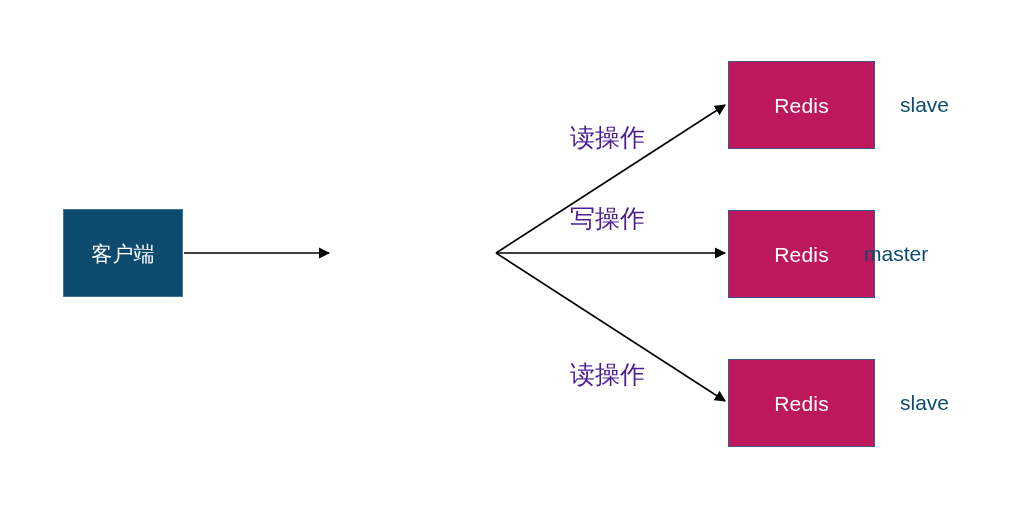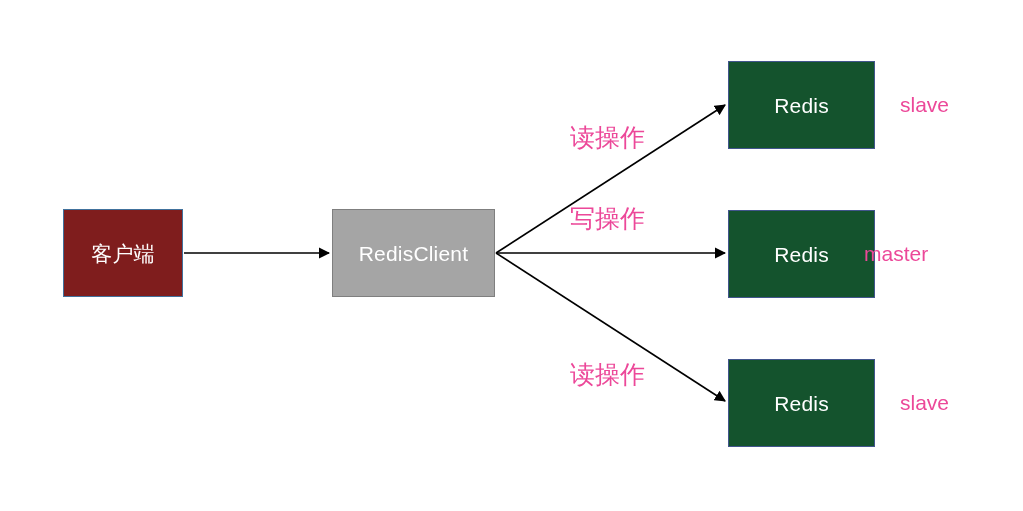--- a/index.html
+++ b/index.html
@@ -27,58 +27,58 @@
     font-size: 21px;
     line-height: 1;
     letter-spacing: 0.2px;
     user-select: none;
   }
   .node-client {
     left: 63px;
     top: 209px;
     width: 120px;
     height: 88px;
-    background: #7f1d1d;
+    background: #0c4a6e;
     border: 1px solid #41719c;
   }
   .node-redisclient {
     left: 332px;
     top: 209px;
     width: 163px;
     height: 88px;
     background: #a5a5a5;
     border: 1px solid #7f7f7f;
   }
   .node-redis {
     left: 728px;
     width: 147px;
     height: 88px;
-    background: #14532d;
+    background: #be185d;
     border: 1px solid #41558c;
   }
   .node-redis-top    { top: 61px; }
   .node-redis-middle { top: 210px; }
   .node-redis-bottom { top: 359px; }
 
   .side-label {
     position: absolute;
     font-size: 21px;
-    color: #ec4899;
+    color: #0c4a6e;
     line-height: 1;
     white-space: nowrap;
     user-select: none;
   }
   .side-label-top    { left: 900px; top: 94px; }
   .side-label-middle { left: 864px; top: 243px; }
   .side-label-bottom { left: 900px; top: 392px; }
 
   .edge-label {
     position: absolute;
     font-size: 25px;
-    color: #ec4899;
+    color: #4c1d95;
     line-height: 1;
     white-space: nowrap;
     user-select: none;
   }
   .edge-label-read-top    { left: 570px; top: 125px; }
   .edge-label-write       { left: 570px; top: 206px; }
   .edge-label-read-bottom { left: 570px; top: 362px; }
 
   svg.wires {
     position: absolute;
@@ -107,23 +107,20 @@
 
     <line x1="496" y1="253" x2="725" y2="253" stroke="#000000" stroke-width="1.6" marker-end="url(#arrow)"></line>
 
     <line x1="496" y1="253" x2="725" y2="401" stroke="#000000" stroke-width="1.6" marker-end="url(#arrow)"></line>
   </svg>
 
   <div class="node node-client">
     <span>客户端</span>
   </div>
 
-  <div class="node node-redisclient">
-    <span>RedisClient</span>
-  </div>
 
   <div class="node node-redis node-redis-top">
     <span>Redis</span>
   </div>
 
   <div class="node node-redis node-redis-middle">
     <span>Redis</span>
   </div>
 
   <div class="node node-redis node-redis-bottom">

